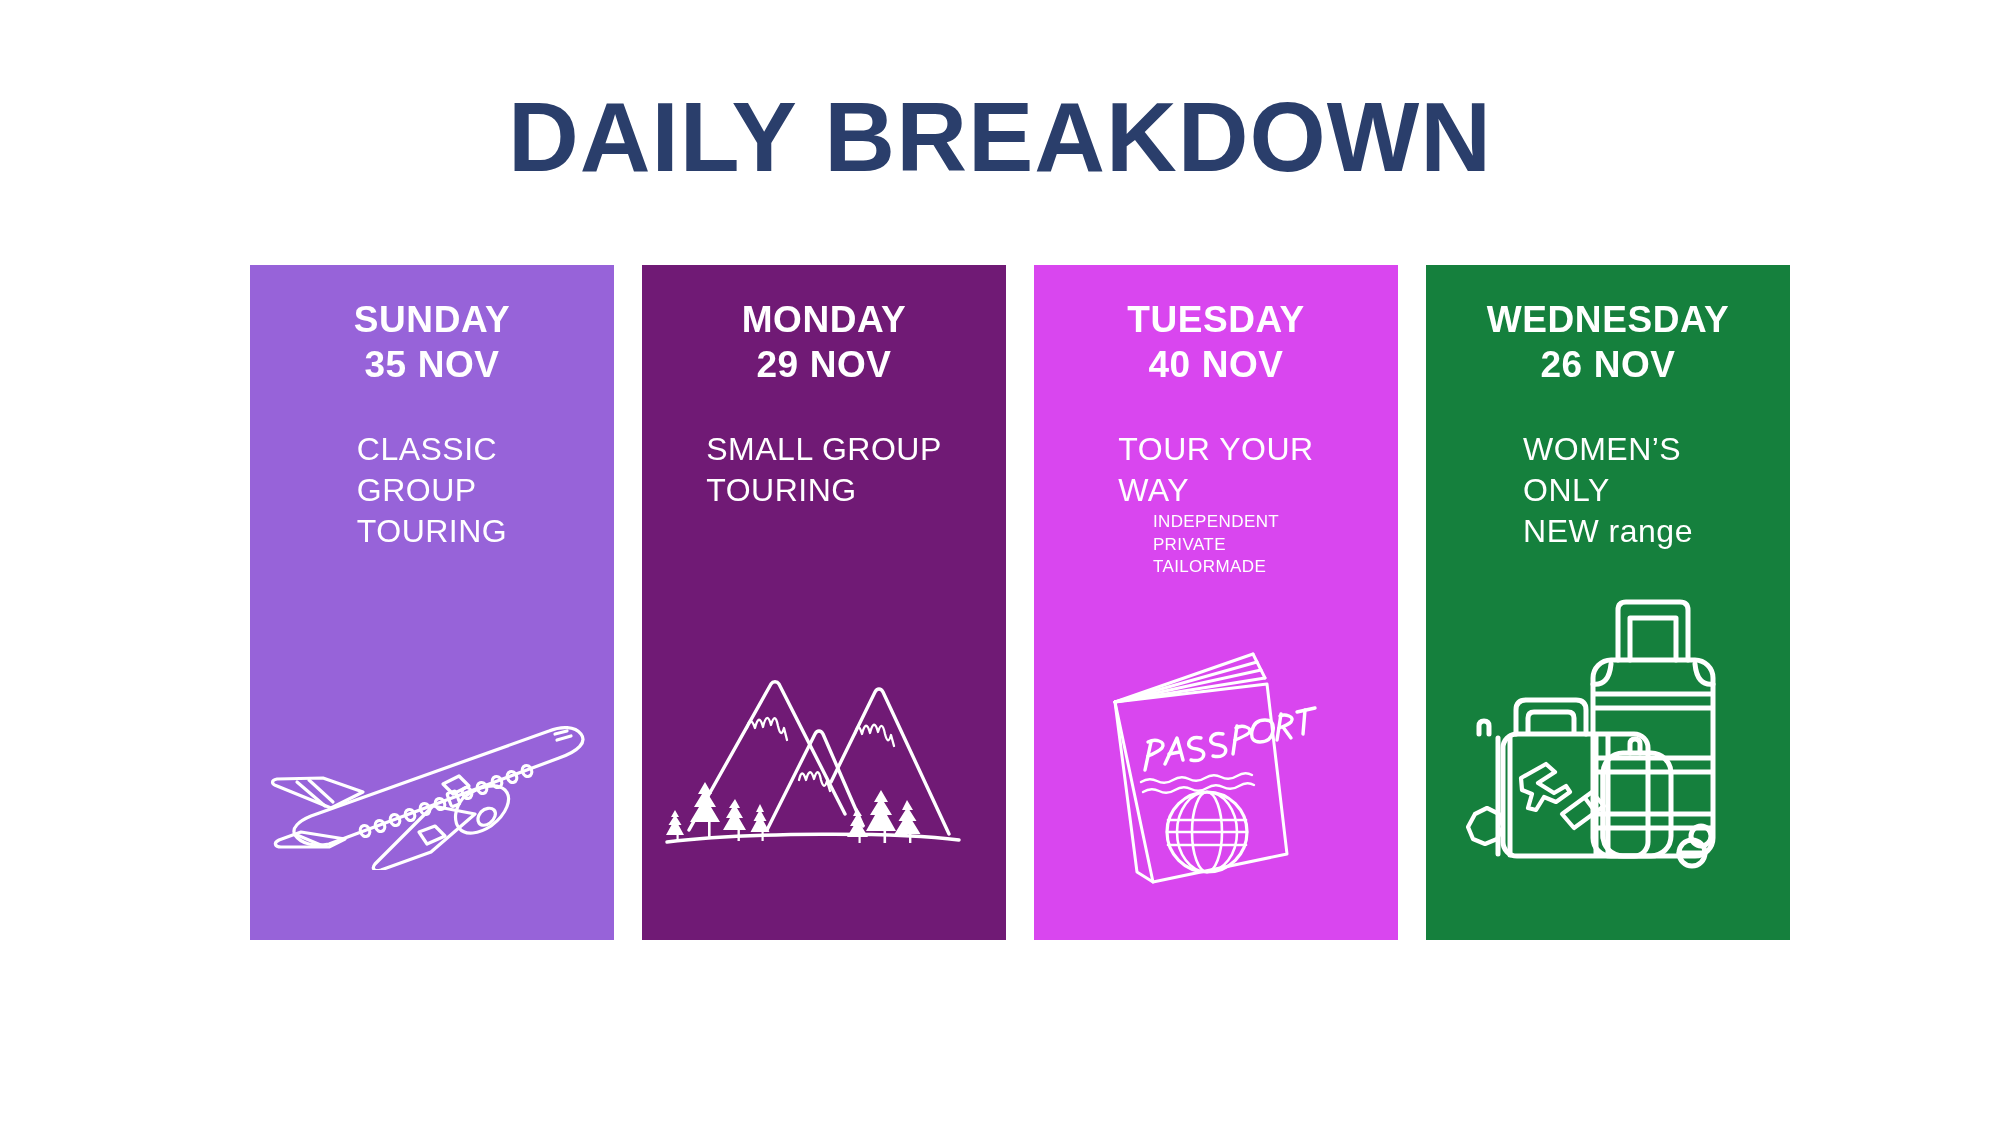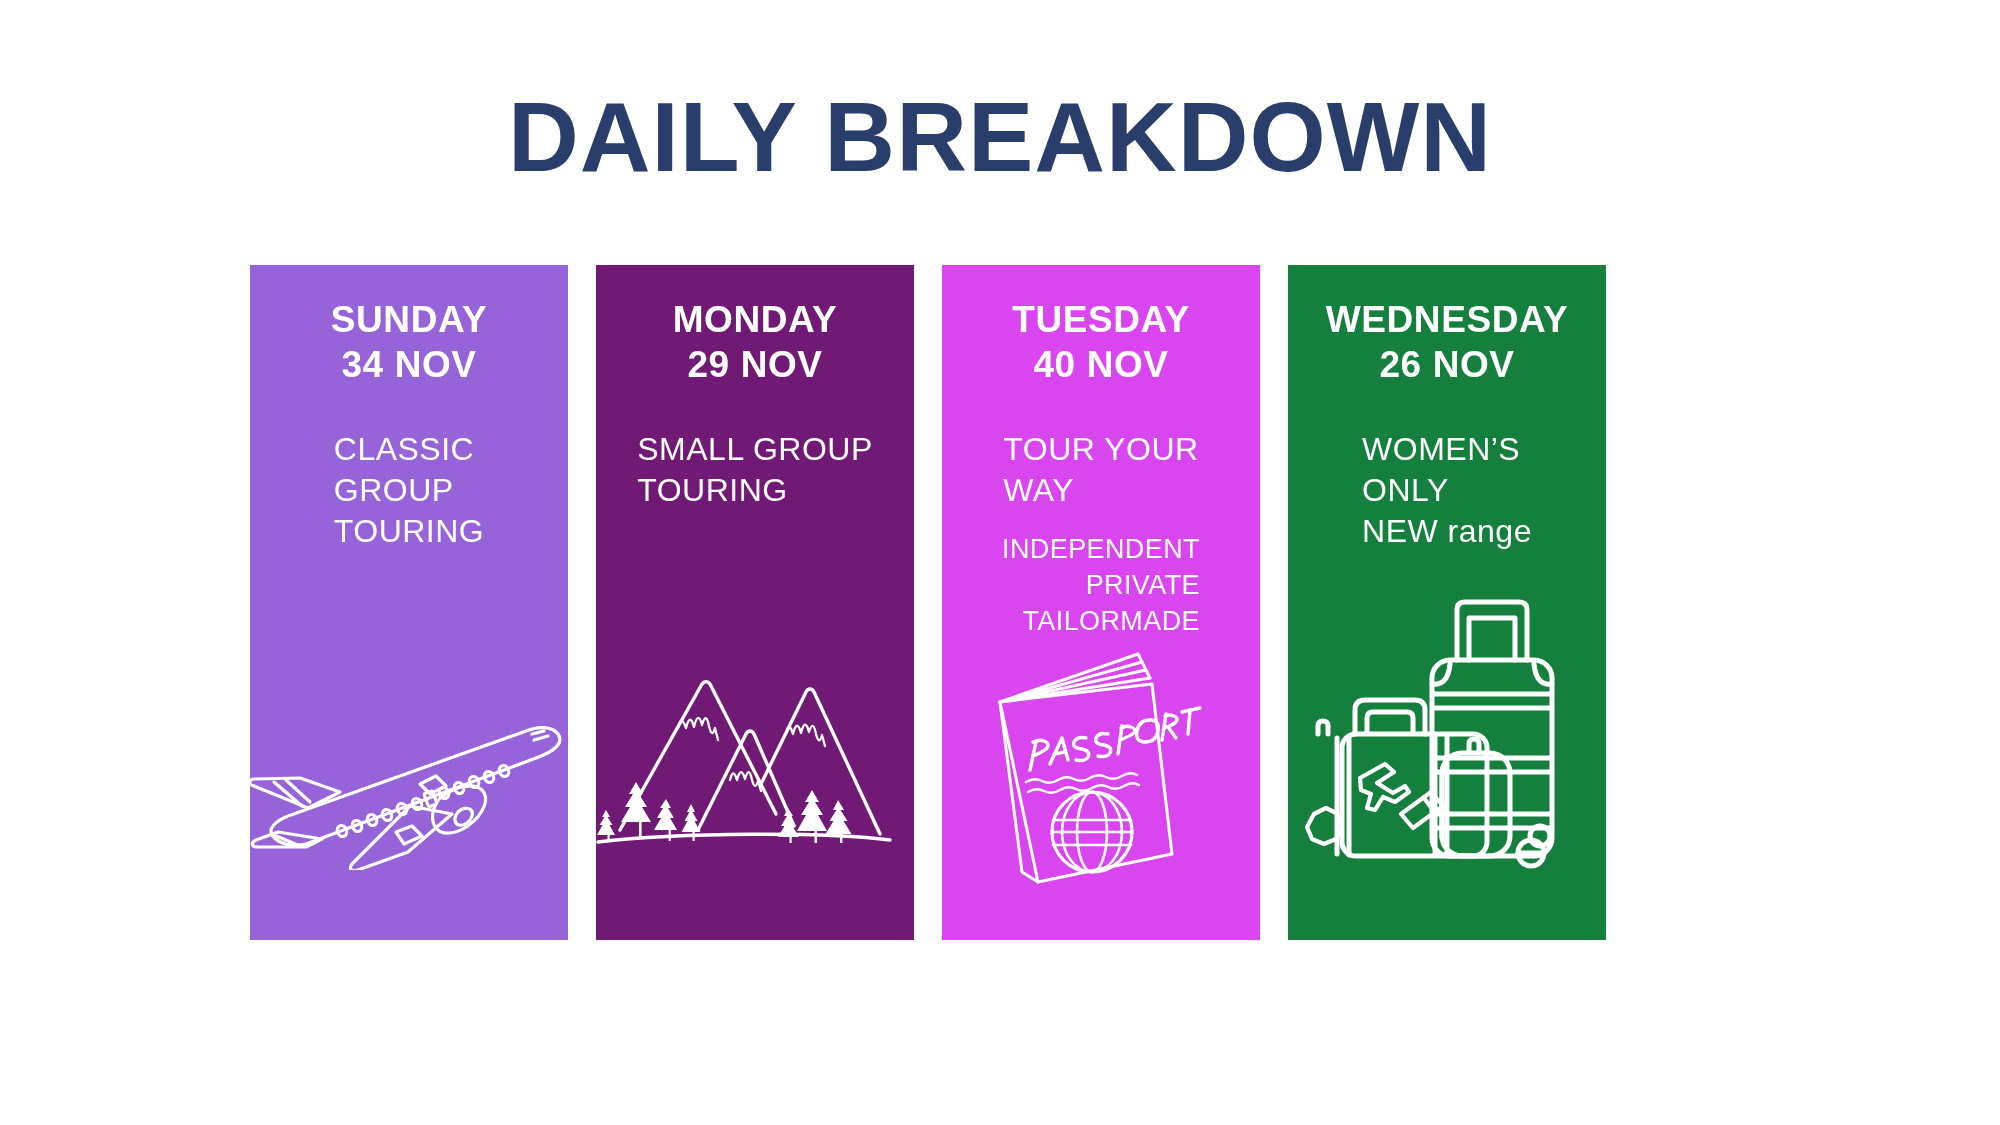--- a/index.html
+++ b/index.html
@@ -20,21 +20,21 @@
     text-align: center;
     font-size: 98px;
     font-weight: bold;
     letter-spacing: 1px;
     color: #2a3e6b;
     line-height: 1.0;
   }
   #columns {
     position: absolute;
     left: 250px; top: 265px;
-    width: 1356px; height: 675px;
+    width: 1540px; height: 675px;
     display: flex;
     gap: 28px;
     border-radius: 9px;
   }
   .col {
     flex: 1 1 0;
     position: relative;
     display: flex;
     flex-direction: column;
     align-items: center;
@@ -61,27 +61,27 @@
     margin-top: 42px;
     font-size: 32px;
     font-weight: 300;
     color: #ffffff;
     letter-spacing: 0.5px;
     line-height: 1.28;
     text-align: left;
     white-space: pre-line;
   }
   .col .sub {
-    margin-top: 21px;
-    font-size: 27px;
+    margin-top: 0;
+    font-size: 17px;
     font-weight: 300;
     color: #ffffff;
     letter-spacing: 0.4px;
     line-height: 1.33;
-    text-align: right;
+    text-align: left;
     white-space: pre-line;
   }
   .art {
     position: absolute;
     bottom: 0;
     left: 0; right: 0;
     display: flex;
     justify-content: center;
     align-items: flex-end;
   }
@@ -91,21 +91,21 @@
 <body>
 
 <div id="poster">
 
   <div id="title">DAILY BREAKDOWN</div>
 
   <div id="columns">
 
     <div class="col" style="background:#9763d9">
       <div class="day">SUNDAY</div>
-      <div class="date">34 NOV</div>
+      <div class="date">35 NOV</div>
       <div class="desc">CLASSIC
 GROUP
 TOURING</div>
       <div class="sub"></div>
       <div class="art" style="bottom:70px">
         <span>
         <svg width="330" height="150" viewBox="0 0 330 150" fill="none" stroke="#ffffff" stroke-width="3.2" stroke-linejoin="round" stroke-linecap="round">
 
           <path d="M28 115 C34 124 48 127 62 124 L292 38 C312 31 320 22 314 14 C308 6 294 6 282 11 L44 96 C32 101 24 108 28 115 Z"></path>
 

